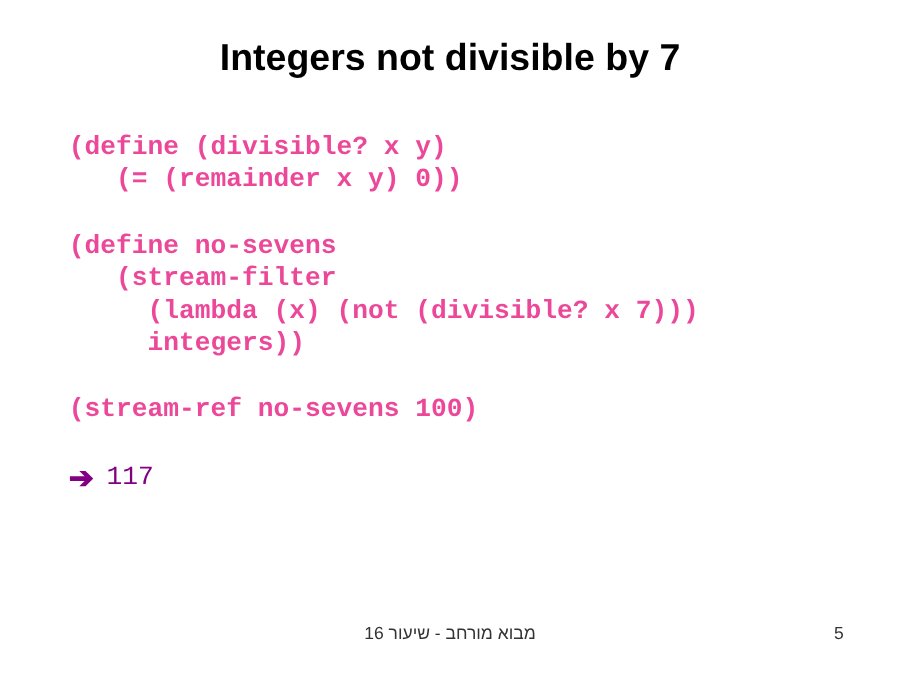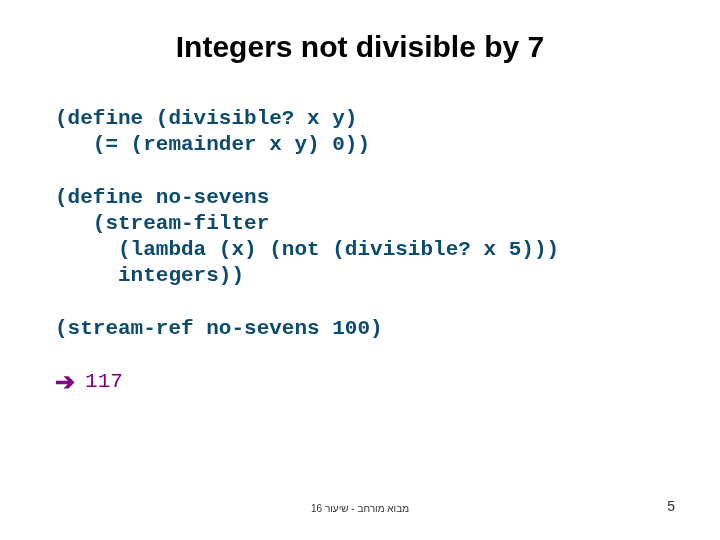--- a/index.html
+++ b/index.html
@@ -15,21 +15,21 @@
     font-size: 30px;
     font-weight: bold;
     color: #000;
     text-align: center;
     margin-bottom: 42px;
   }
   .code-block {
     font-family: "Courier New", Courier, monospace;
     font-size: 21px;
     font-weight: bold;
-    color: #0c4a6e;
+    color: #ec4899;
     white-space: pre;
     line-height: 1.25;
     margin-bottom: 26px;
   }
   .result-row {
     display: flex;
     align-items: center;
     gap: 10px;
     margin-top: 4px;
   }
@@ -50,42 +50,42 @@
     bottom: 26px;
     left: 0;
     width: 720px;
     display: flex;
     align-items: flex-end;
   }
   .footer-center {
     position: absolute;
     left: 50%;
     transform: translateX(-50%);
-    font-size: 10px;
+    font-size: 14px;
     color: #333;
     direction: rtl;
   }
   .footer-right {
     position: absolute;
     right: 45px;
     font-size: 14px;
     color: #333;
   }
 </style>
 </head>
 <body>
 
 <div class="title">Integers not divisible by 7</div>
 
 <div class="code-block">(define (divisible? x y)
    (= (remainder x y) 0))</div>
 
 <div class="code-block">(define no-sevens
    (stream-filter
-     (lambda (x) (not (divisible? x 5)))
+     (lambda (x) (not (divisible? x 7)))
      integers))</div>
 
 <div class="code-block">(stream-ref no-sevens 100)</div>
 
 <div class="result-row">
   <span class="arrow">➔</span>
   <span class="result-value">117</span>
 </div>
 
 <div class="footer">

